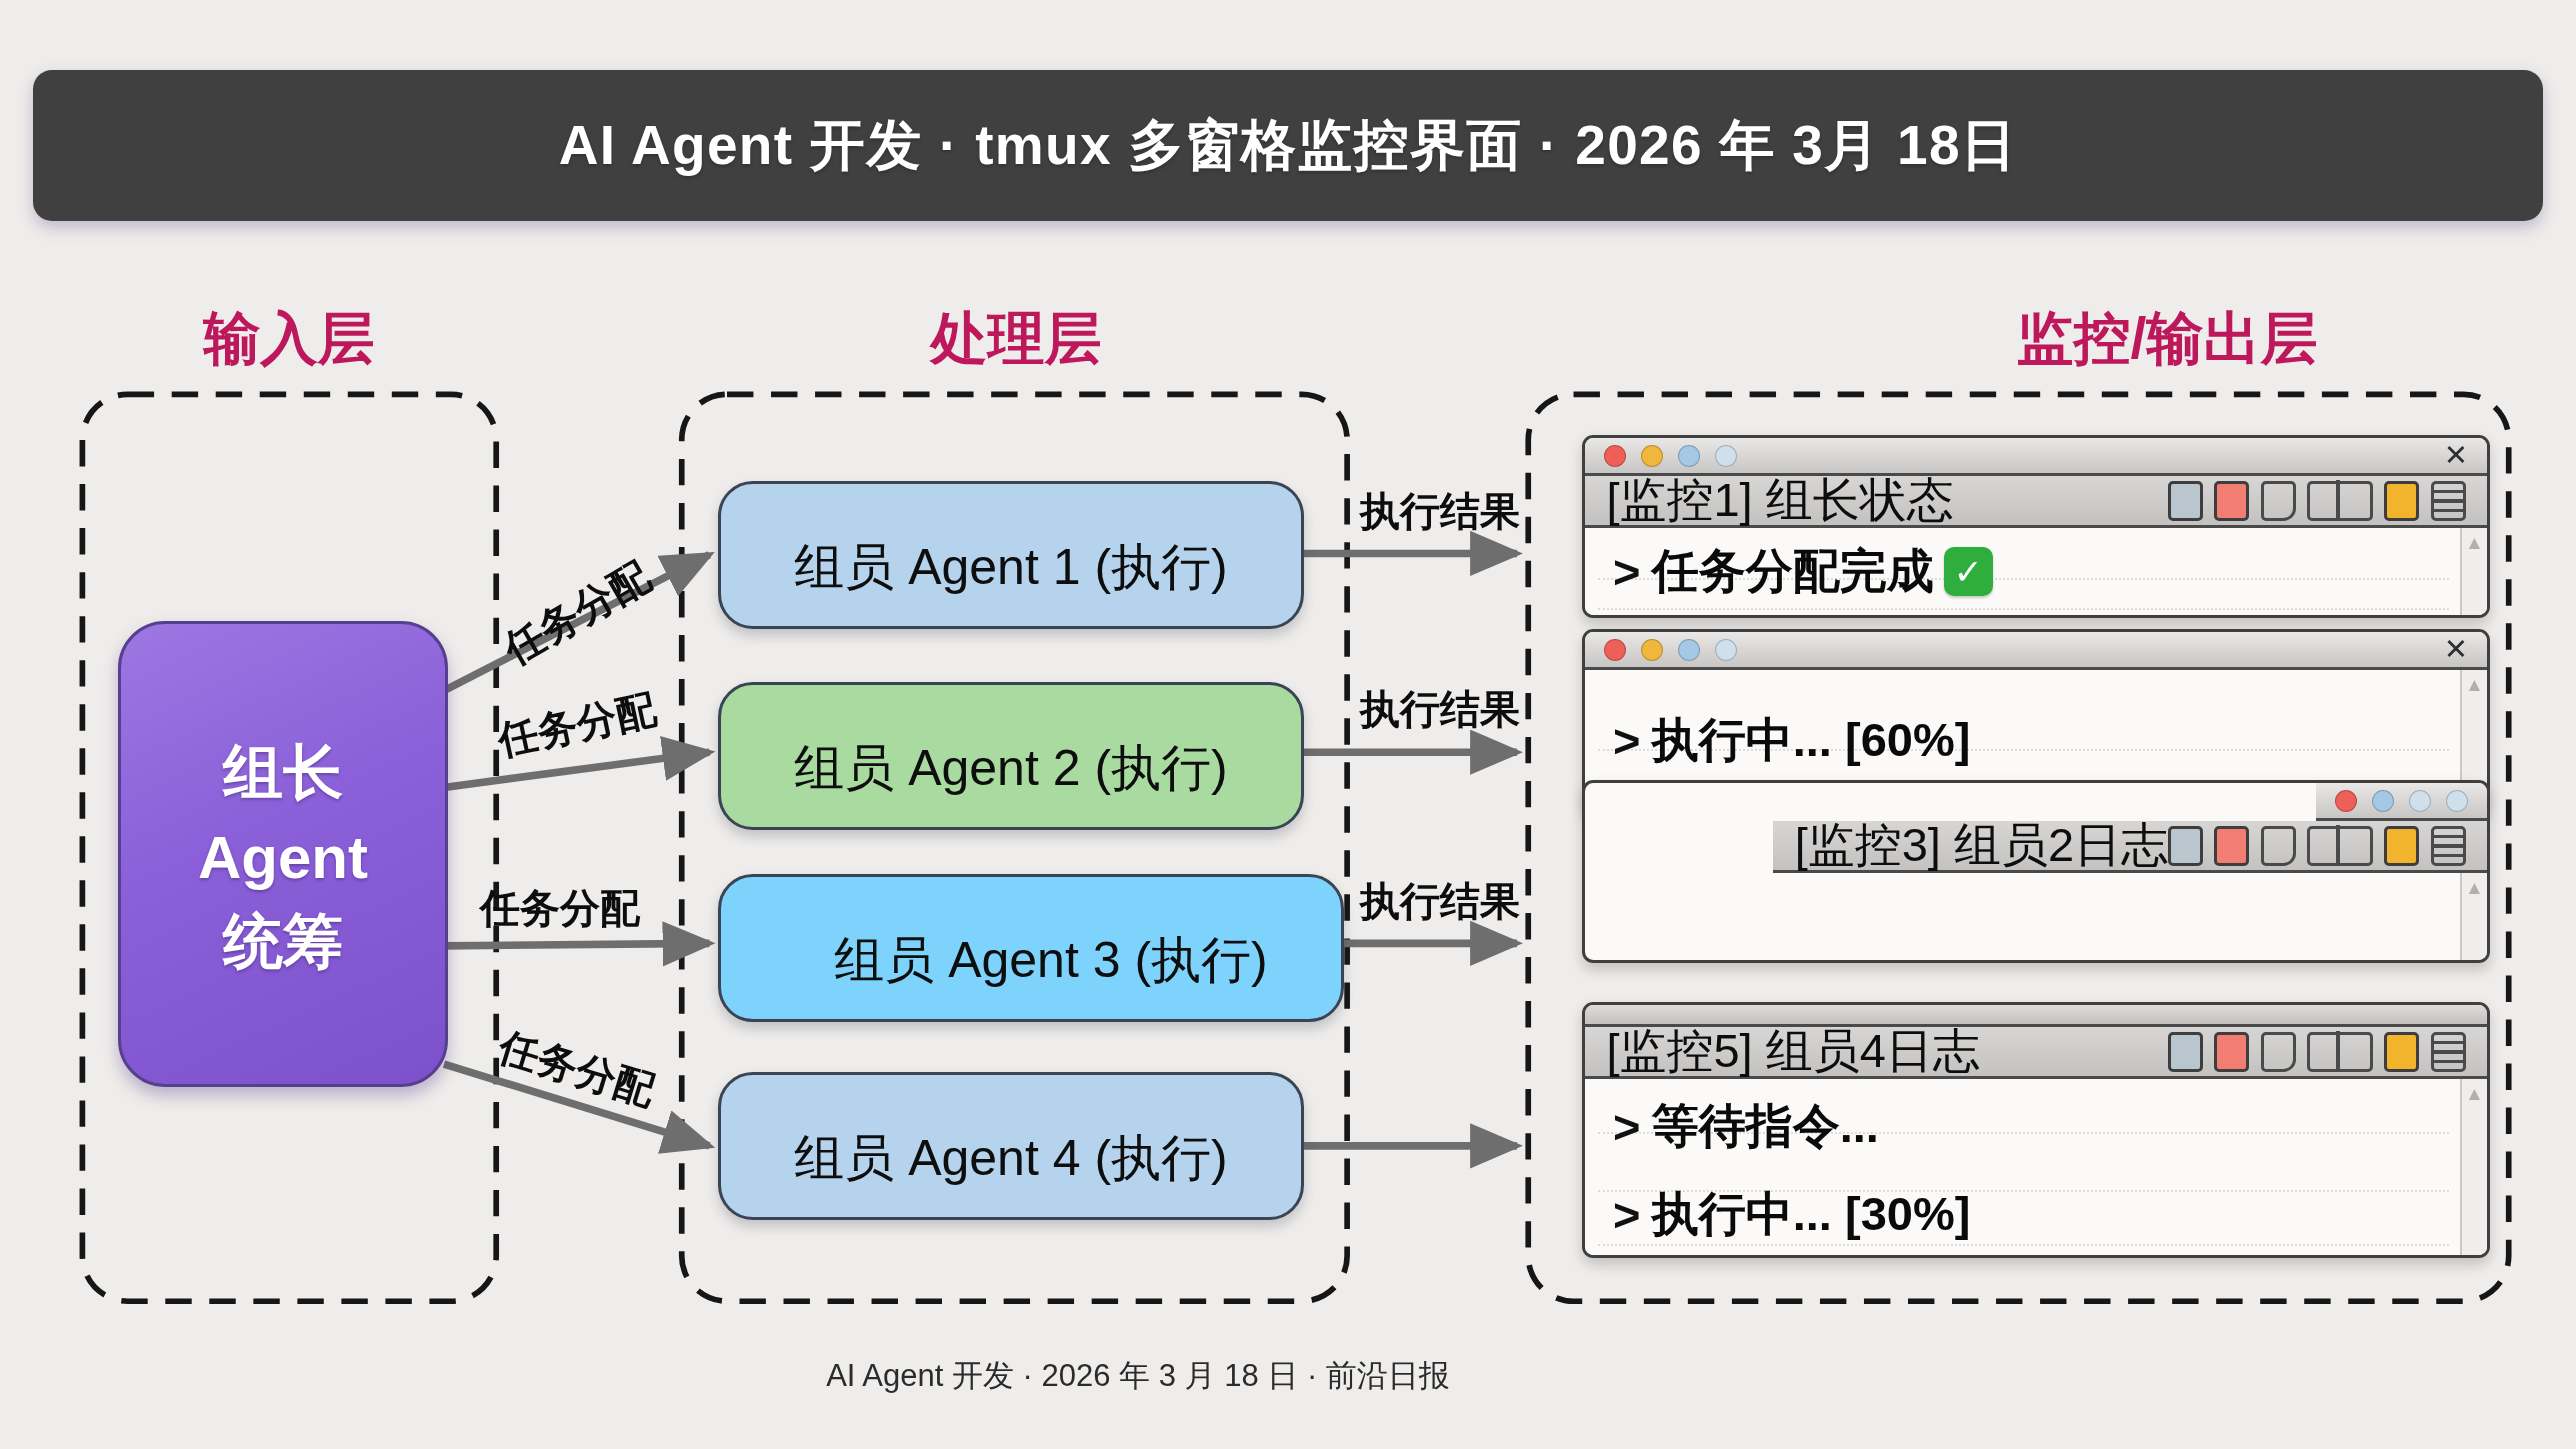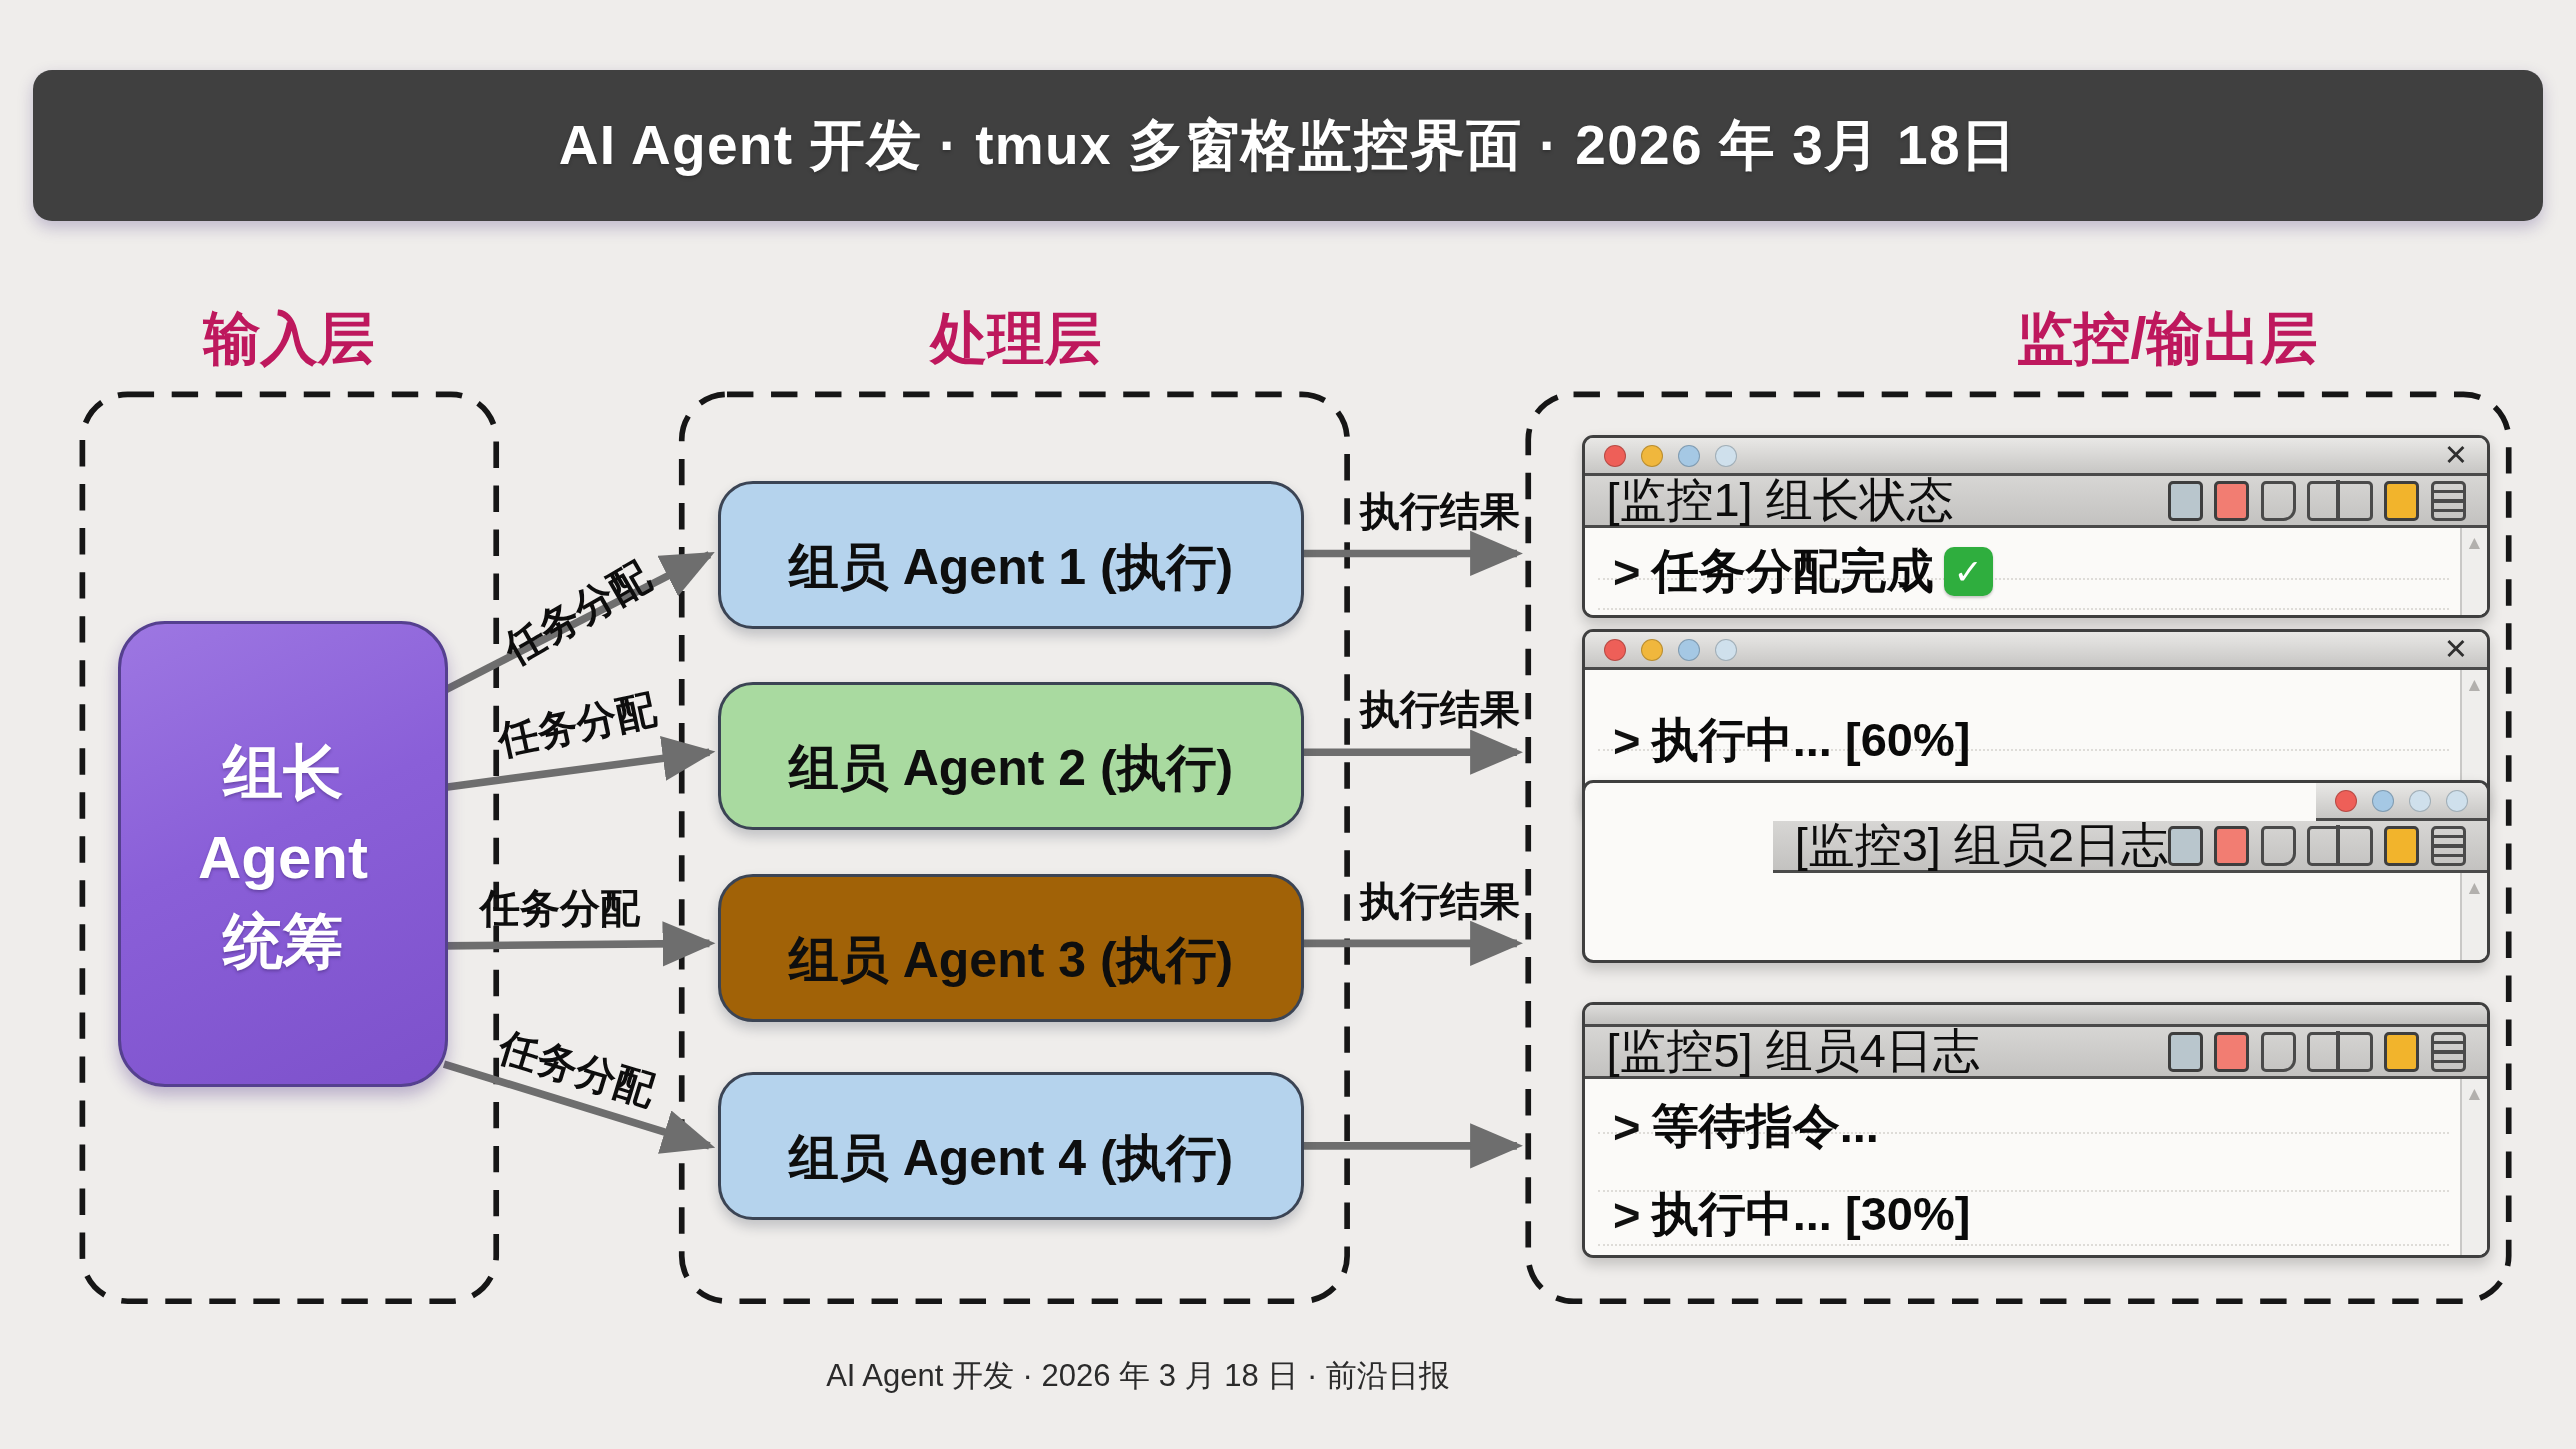--- a/index.html
+++ b/index.html
@@ -33,21 +33,21 @@
   }
   .leader div{color:#fff;font-size:60px;font-weight:700;line-height:1.28;
     text-shadow:0 1.9px 3.1px rgba(40,20,80,.35);margin-top:8px;}
   
   .agent{
     left:718px;width:580px;height:142px;border-radius:35px;
     border:3.8px solid #3b4454;
     display:flex;align-items:center;justify-content:center;
     box-shadow:0 6.3px 11.3px rgba(40,50,70,.22);
   }
-  .agent span{font-size:50px;font-weight:700;color:#0e0e0e;white-space:nowrap;margin-top:24px;}
+  .agent span{font-size:50px;font-weight:400;color:#0e0e0e;white-space:nowrap;margin-top:24px;}
   
   .edge-label{transform:translate(-50%,-50%);font-size:40px;font-weight:700;
     color:#0d0d0d;white-space:nowrap;}
   
   .win{
     left:1582px;width:902px;background:#fbfaf8;border:3.8px solid #3f3f3f;
     border-radius:11.3px;overflow:hidden;display:flex;flex-direction:column;
     box-shadow:0 6.3px 12.6px rgba(0,0,0,.18);
   }
   .bar-lights{height:35px;flex:0 0 auto;background:linear-gradient(#e9e8e6,#c7c6c4);
@@ -119,21 +119,21 @@
     <div>Agent</div>
     <div>统筹</div>
   </div>
 
   <div class="abs agent" style="top: 481px; background: rgb(181, 211, 237);">
     <span>组员 Agent 1 (执行)</span>
   </div>
   <div class="abs agent" style="top: 682px; background: rgb(169, 218, 160);">
     <span>组员 Agent 2 (执行)</span>
   </div>
-  <div class="abs agent" style="top: 874px; background: #a16207;">
+  <div class="abs agent" style="top: 874px; background: #7dd3fc; padding-left: 40px;">
     <span>组员 Agent 3 (执行)</span>
   </div>
   <div class="abs agent" style="top: 1072px; background: rgb(181, 211, 237);">
     <span>组员 Agent 4 (执行)</span>
   </div>
 
   <div class="abs edge-label" style="left:577px;top:613px;transform:translate(-50%,-50%) rotate(-30deg);">任务分配</div>
   <div class="abs edge-label" style="left:577px;top:725px;transform:translate(-50%,-50%) rotate(-12deg);">任务分配</div>
   <div class="abs edge-label" style="left:560px;top:908px;">任务分配</div>
   <div class="abs edge-label" style="left:577px;top:1069px;transform:translate(-50%,-50%) rotate(17deg);">任务分配</div>

